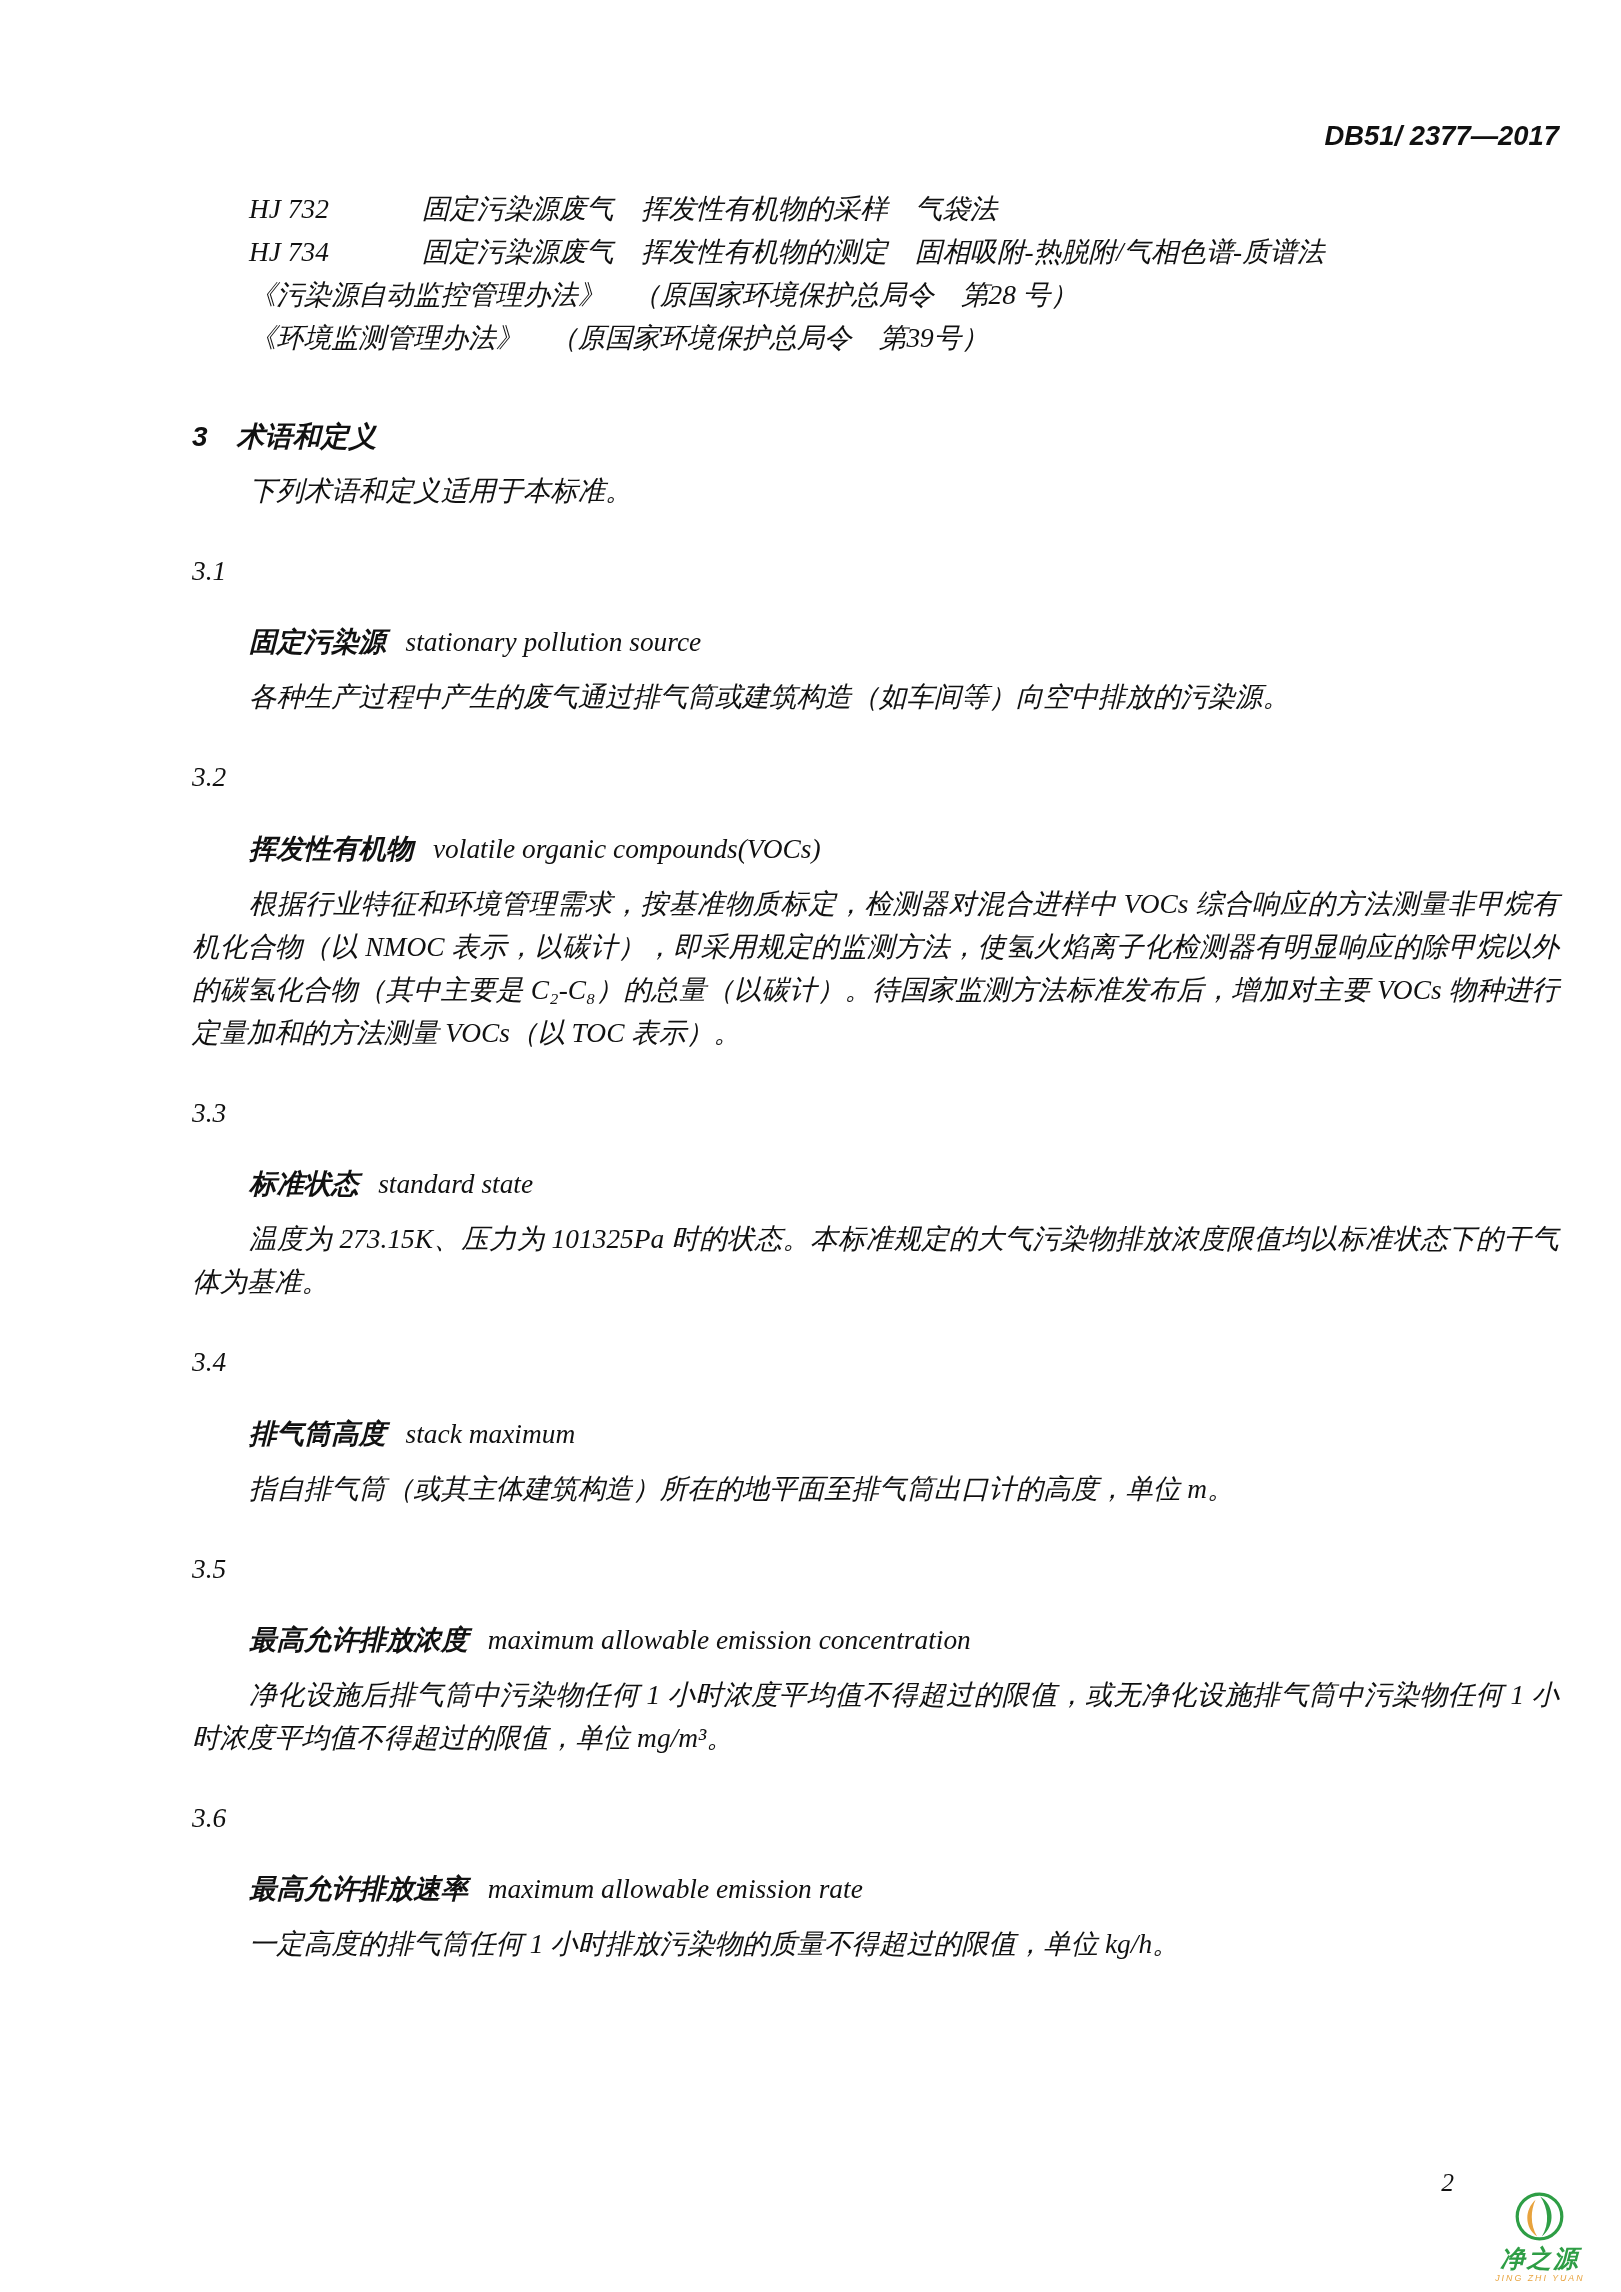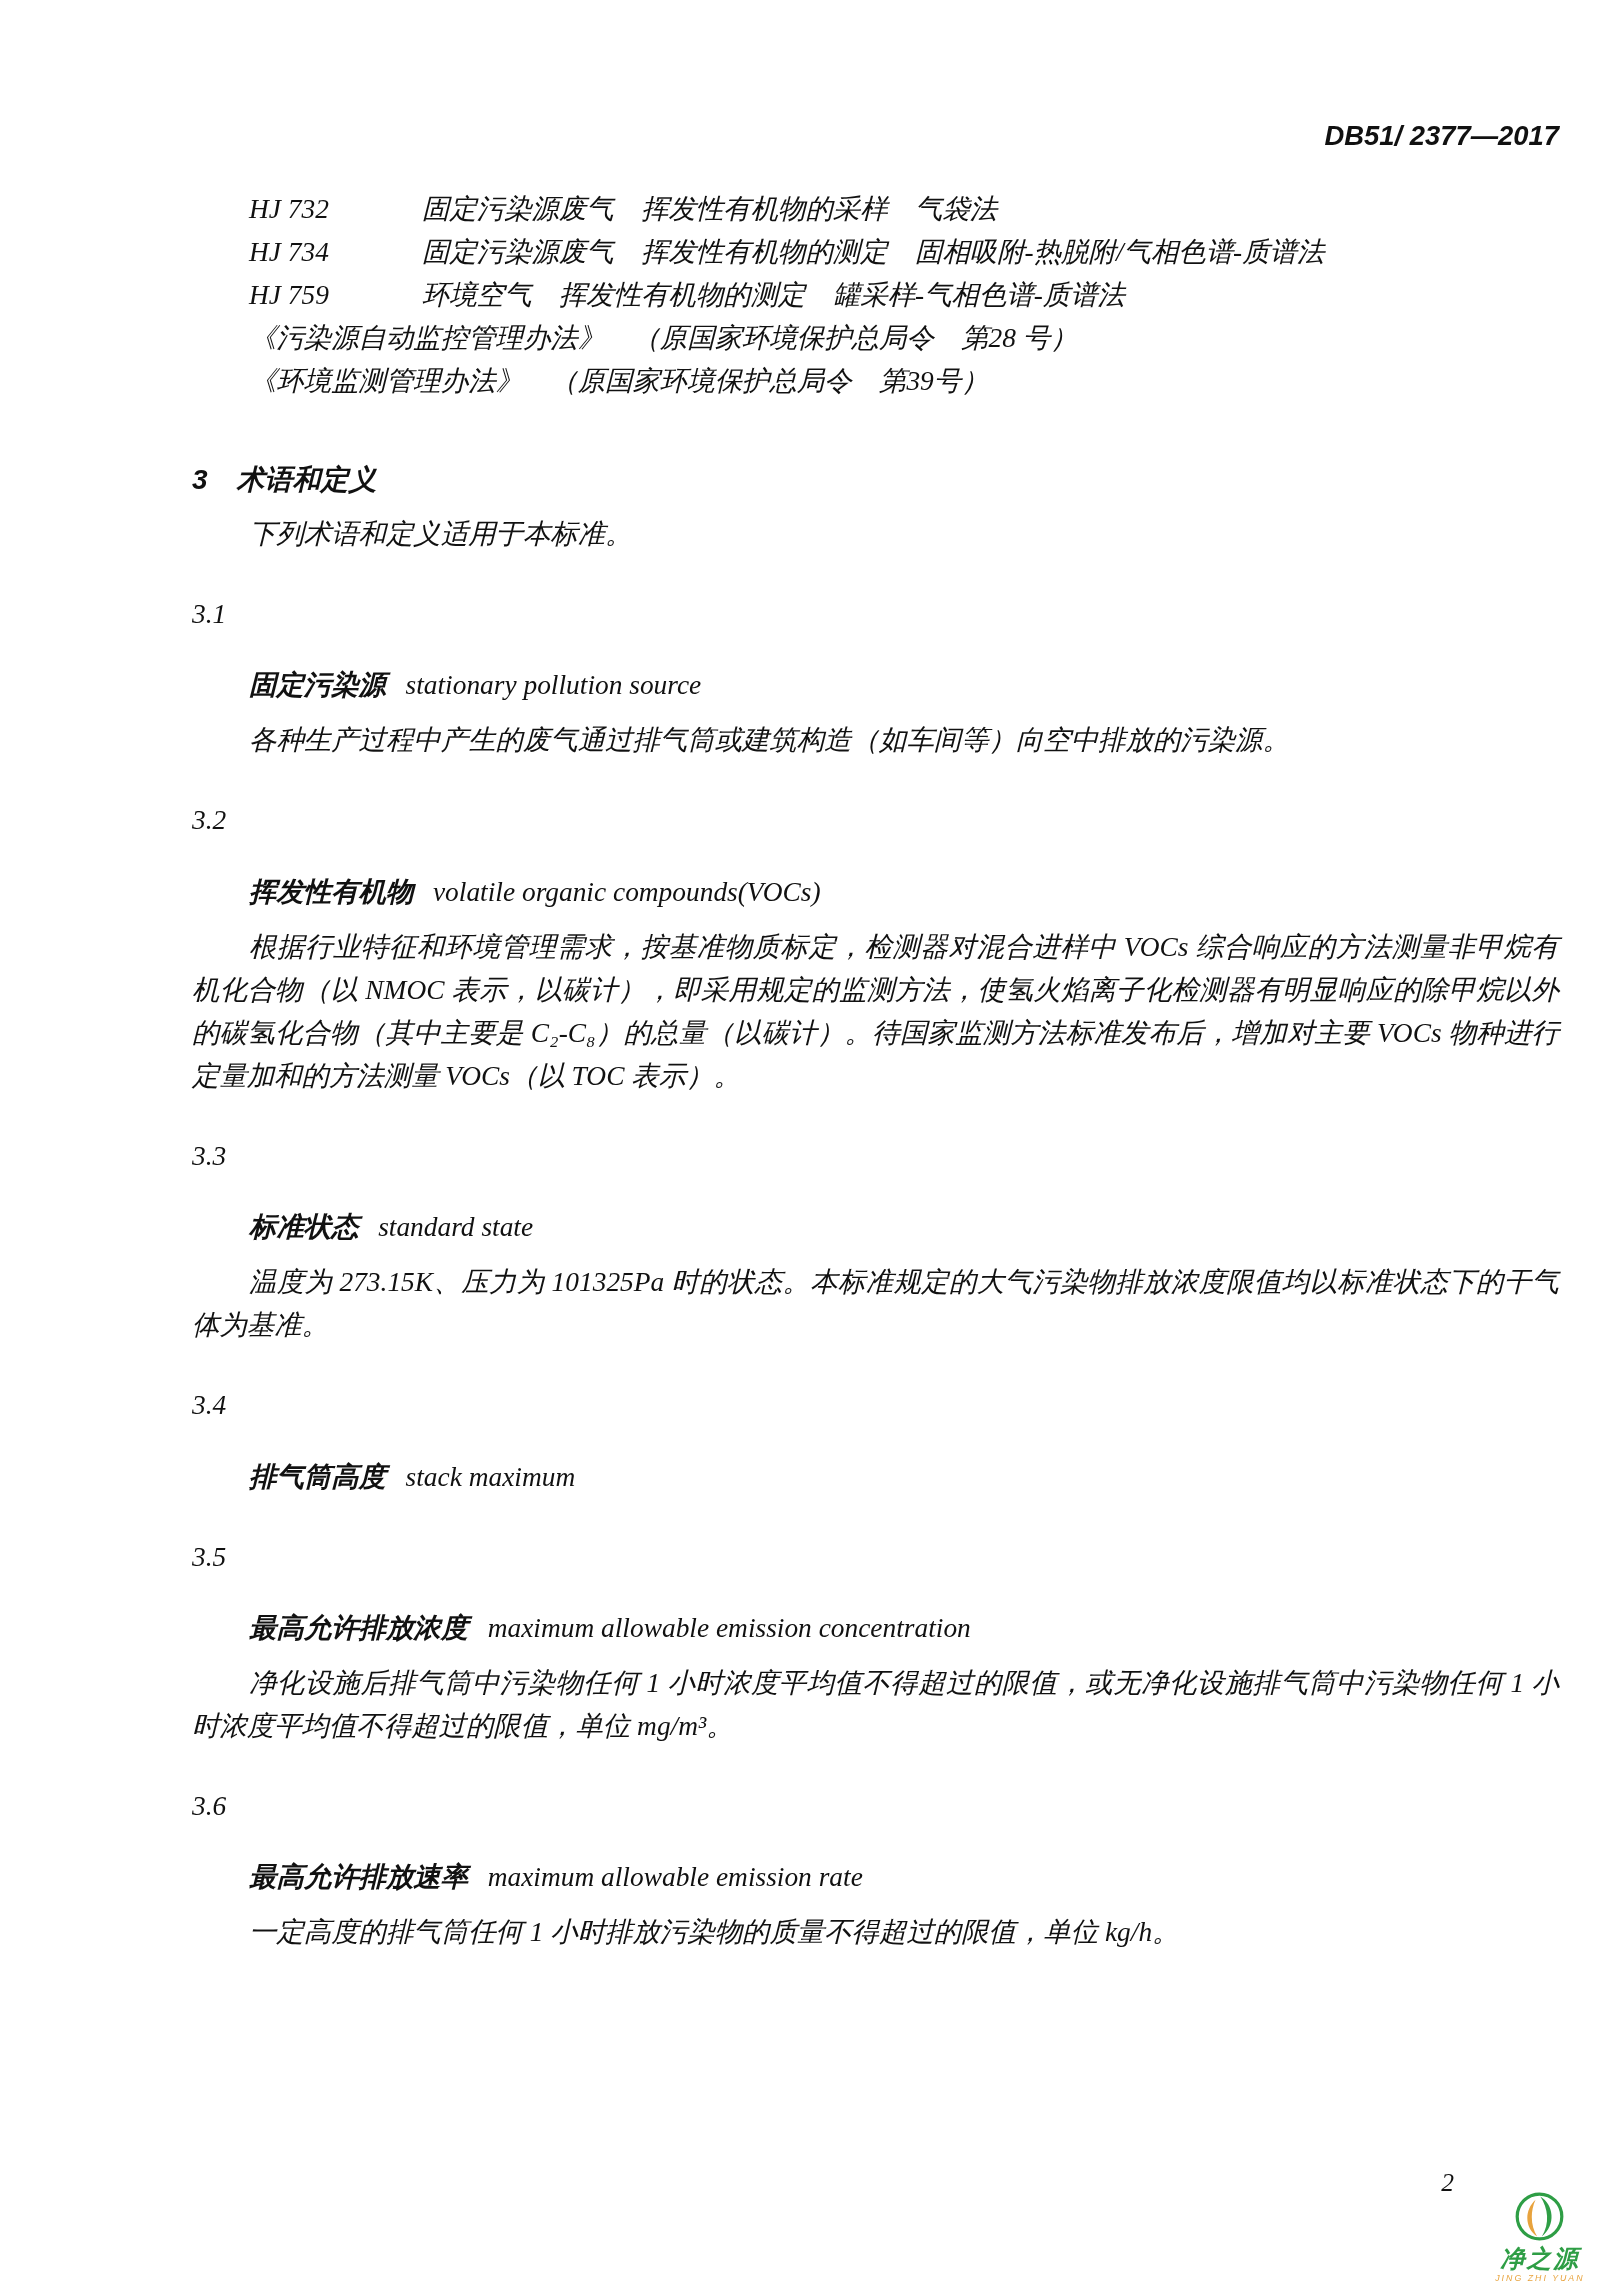--- a/index.html
+++ b/index.html
@@ -82,23 +82,20 @@
   </header>
 
   <section class="references">
     <div class="ref-line">
       <span class="ref-code">HJ 732</span><span class="ref-title">固定污染源废气　挥发性有机物的采样　气袋法</span>
     </div>
     <div class="ref-line">
       <span class="ref-code">HJ 734</span><span class="ref-title">固定污染源废气　挥发性有机物的测定　固相吸附-热脱附/气相色谱-质谱法</span>
     </div>
     <div class="ref-line">
-      <span class="ref-code">HJ 759</span><span class="ref-title">环境空气　挥发性有机物的测定　罐采样-气相色谱-质谱法</span>
-    </div>
-    <div class="ref-line">
       <span class="ref-title">《污染源自动监控管理办法》　（原国家环境保护总局令　第28 号）</span>
     </div>
     <div class="ref-line">
       <span class="ref-title">《环境监测管理办法》　（原国家环境保护总局令　第39号）</span>
     </div>
   </section>
 
   <h2 class="section-heading">
     <span class="heading-num">3</span><span>术语和定义</span>
   </h2>
@@ -127,20 +124,21 @@
       <span class="term-zh">标准状态</span><span class="term-en">standard state</span>
     </div>
     <p class="para">温度为 273.15K、压力为 101325Pa 时的状态。本标准规定的大气污染物排放浓度限值均以标准状态下的干气体为基准。</p>
   </section>
 
   <section class="term">
     <div class="term-number">3.4</div>
     <div class="term-head">
       <span class="term-zh">排气筒高度</span><span class="term-en">stack maximum</span>
     </div>
+    <p class="para">指自排气筒（或其主体建筑构造）所在的地平面至排气筒出口计的高度，单位 m。</p>
   </section>
 
   <section class="term">
     <div class="term-number">3.5</div>
     <div class="term-head">
       <span class="term-zh">最高允许排放浓度</span><span class="term-en">maximum allowable emission concentration</span>
     </div>
     <p class="para">净化设施后排气筒中污染物任何 1 小时浓度平均值不得超过的限值，或无净化设施排气筒中污染物任何 1 小时浓度平均值不得超过的限值，单位 mg/m³。</p>
   </section>
 

